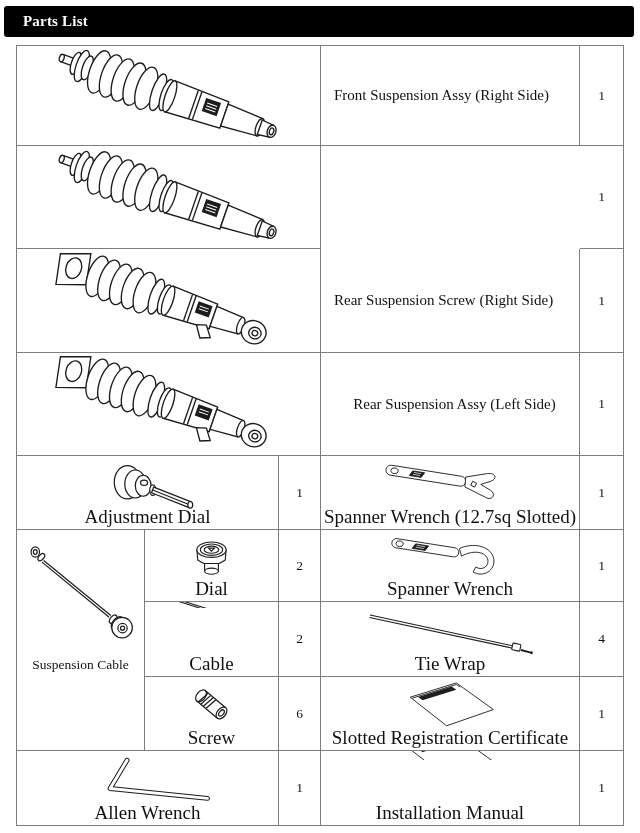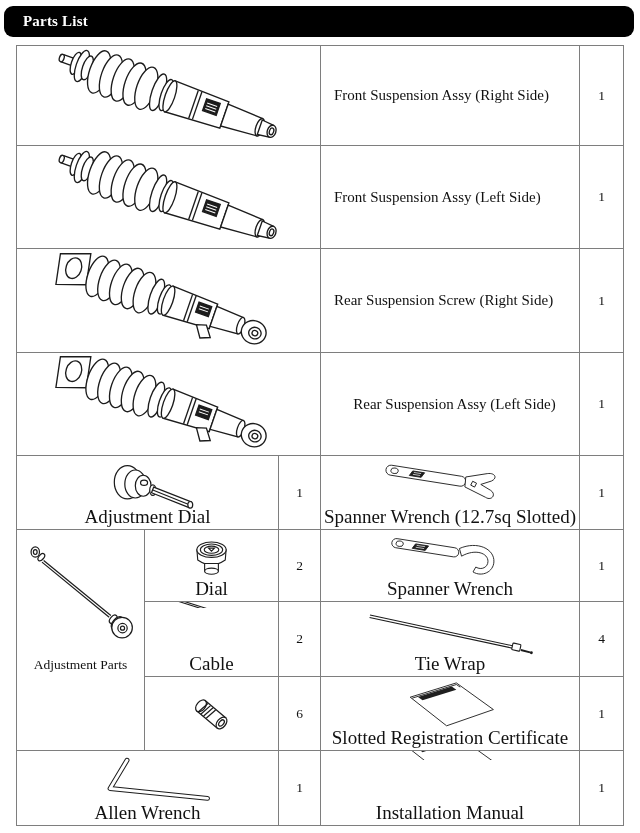--- a/index.html
+++ b/index.html
@@ -3,21 +3,21 @@
 <meta charset="utf-8">
 <style>
   html,body{margin:0;padding:0;}
   body{
     width:640px;height:833px;background:#ffffff;position:relative;
     font-family:"Liberation Serif","DejaVu Serif",serif;color:#111;
     overflow:hidden;
   }
   .header-bar{
     position:absolute;left:4px;top:6px;width:630px;height:31px;
-    background:#000;border-radius:9px;display:flex;align-items:center;
+    background:#000;border-radius:3px;display:flex;align-items:center;
   }
   .header-bar .title{
     color:#fff;font-size:15px;font-weight:bold;padding-left:19px;letter-spacing:.2px;
   }
   .parts-table{
     position:absolute;left:16px;top:45px;
     display:grid;
     grid-template-columns:128px 134px 42px 259px 44px;
     grid-template-rows:100px 103px 104px 103px 74px 72px 75px 74px 75px;
     border-top:1px solid #7e7e7e;border-left:1px solid #7e7e7e;
@@ -215,23 +215,20 @@
     </div>
   <div class="cell qty-cell r1q">
       <span>1</span>
     </div>
 
   <div class="cell img-cell r2i">
     <svg width="250" height="96" viewBox="0 0 250 100">
         <use href="#sym-coil-front"></use>
       </svg>
   </div>
-  <div class="cell desc-cell r2d">
-      <span>Front Suspension Assy (Left Side)</span>
-    </div>
   <div class="cell qty-cell r2q">
       <span>1</span>
     </div>
 
   <div class="cell img-cell r3i">
     <svg width="250" height="96" viewBox="0 0 250 100">
         <use href="#sym-coil-rear"></use>
       </svg>
   </div>
   <div class="cell desc-cell r3d">
@@ -275,21 +272,21 @@
   <div class="cell qty-cell r5bq">
       <span>1</span>
     </div>
 
   <div class="cell cable-cell rcable">
     <div class="figure">
       <svg width="112" height="110" viewBox="0 0 120 112">
           <use href="#sym-adj-cable"></use>
         </svg>
     </div>
-    <div class="label">Adjustment Parts</div>
+    <div class="label">Suspension Cable</div>
   </div>
 
   <div class="cell item-cell r6a">
     <div class="figure">
       <svg width="55" height="46" viewBox="0 0 64 47">
           <use href="#sym-dial"></use>
         </svg>
     </div>
     <div class="label">Dial</div>
   </div>
@@ -330,20 +327,21 @@
   <div class="cell qty-cell r7bq">
       <span>4</span>
     </div>
 
   <div class="cell item-cell r8a">
     <div class="figure">
       <svg width="44" height="42" viewBox="0 0 46 44">
           <use href="#sym-screw"></use>
         </svg>
     </div>
+    <div class="label">Screw</div>
   </div>
   <div class="cell qty-cell r8aq">
       <span>6</span>
     </div>
   <div class="cell item-cell r8b">
     <div class="figure">
       <svg width="135" height="52" viewBox="0 0 190 80">
           <use href="#sym-doc"></use>
         </svg>
     </div>

